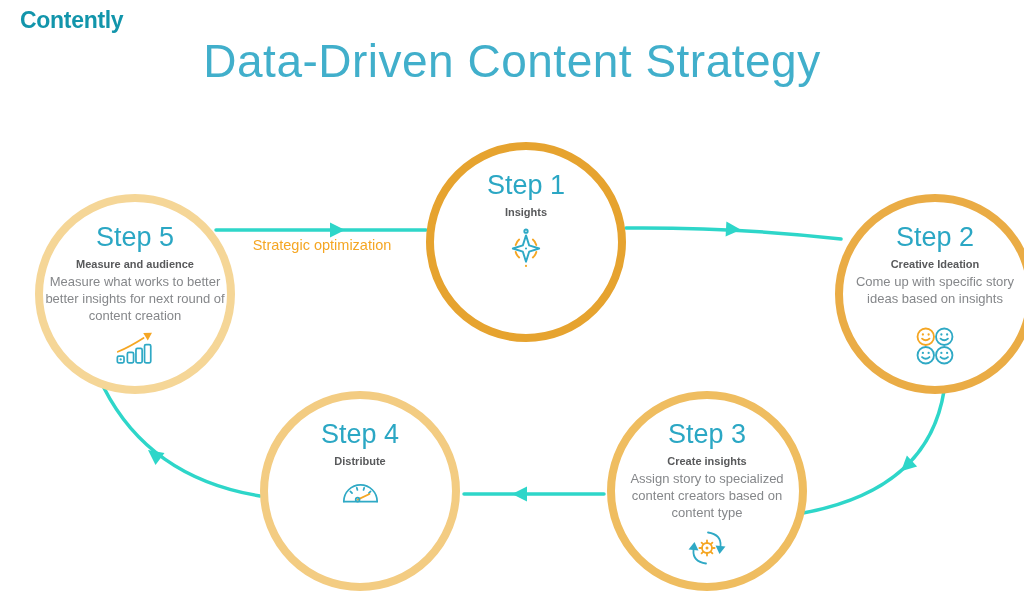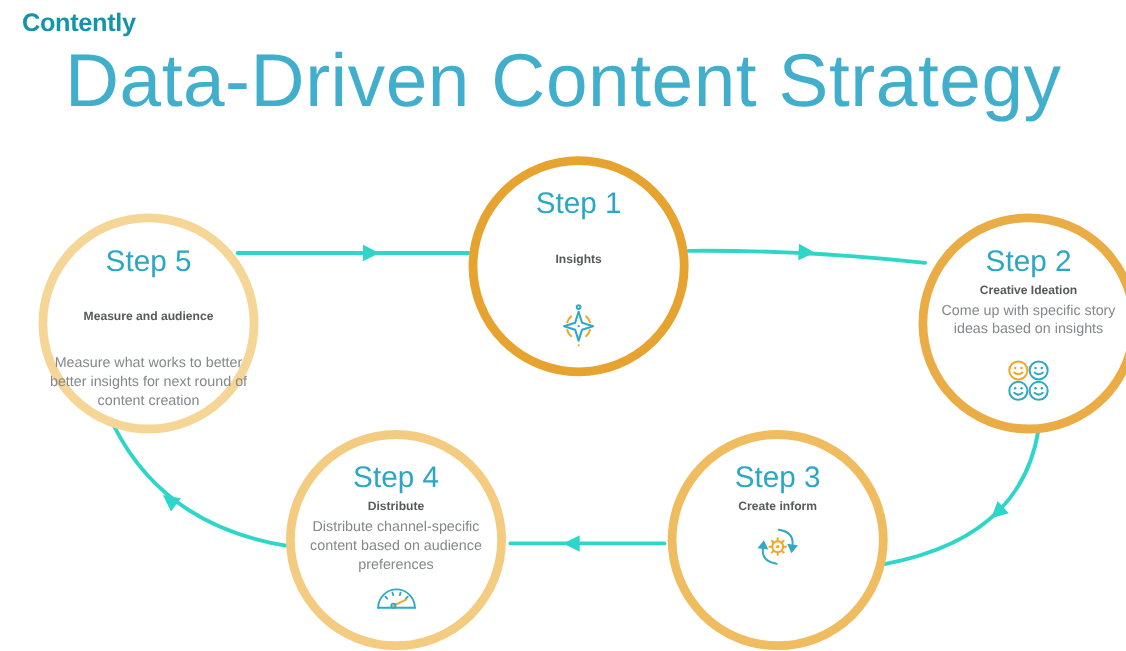--- a/index.html
+++ b/index.html
@@ -23,21 +23,21 @@
   }
   .stage{position:absolute;inset:0;width:1024px;height:592px;}
   .logo{
     position:absolute;left:20px;top:7px;
     font-size:23px;font-weight:bold;color:var(--logo-teal);
     letter-spacing:-0.3px;
   }
   .title{
     position:absolute;left:0;top:34px;width:1024px;
     text-align:center;
-    font-size:68px;font-weight:300;color:var(--title-blue);
+    font-size:46px;font-weight:300;color:var(--title-blue);
     letter-spacing:0.5px;
   }
   svg.connectors{position:absolute;left:0;top:0;z-index:1;}
   .connector{stroke:var(--teal-arrow);stroke-width:3.5;fill:none;stroke-linecap:round;}
   .arrowhead{fill:var(--teal-arrow);}
   .flow-label{
     position:absolute;left:222px;top:237px;width:200px;
     text-align:center;font-size:14.5px;color:var(--label-orange);
     z-index:2;
   }
@@ -45,21 +45,21 @@
     position:absolute;width:200px;height:200px;border-radius:50%;
     background:#ffffff;border:8px solid #E6A32F;
     z-index:3;
     display:flex;flex-direction:column;align-items:center;
     padding:20px 3px 0 3px;text-align:center;
   }
   .circle.s1{left:426px;top:142px;}
   .circle.s2{left:835px;top:194px;}
   .circle.s3{left:607px;top:391px;}
   .circle.s4{left:260px;top:391px;}
-  .circle.s5{left:35px;top:194px;gap:24px;}
+  .circle.s5{left:35px;top:194px;}
   .step-title{
     font-size:27px;color:var(--teal-head);line-height:1.15;
     margin-bottom:5px;font-weight:400;
   }
   .step-subtitle{
     font-size:11px;font-weight:bold;color:var(--dark-text);
     margin-bottom:4px;
   }
   .step-desc{
     font-size:13px;color:var(--body-text);line-height:1.3;
@@ -91,22 +91,23 @@
     <path class="connector" d="M944 391 Q928 490 803 513"></path>
     <polygon class="arrowhead" points="0,-7.5 15,0 0,7.5" transform="translate(912,461) rotate(137)"></polygon>
 
     <path class="connector" d="M604 494 L464 494"></path>
     <polygon class="arrowhead" points="0,-7.5 15,0 0,7.5" transform="translate(527,494) rotate(180)"></polygon>
 
     <path class="connector" d="M260 496 Q150 478 104 388"></path>
     <polygon class="arrowhead" points="0,-7.5 15,0 0,7.5" transform="translate(160,459) rotate(-143)"></polygon>
   </svg>
 
-
-  <div class="circle s1" style="border-color: rgb(230, 163, 47); gap: 24px;">
+  <div class="flow-label">Strategic optimization</div>
+
+  <div class="circle s1" style="border-color: rgb(230, 163, 47);">
     <div class="step-title">Step 1</div>
     <div class="step-subtitle">Insights</div>
     <svg class="step-icon" width="38" height="40" viewBox="0 0 36 38">
       <circle class="ic-t" cx="18" cy="3" r="1.6" stroke-width="1.2"></circle>
       <path class="ic-t" d="M18 7 L21 16.5 L30.5 19.5 L21 22.5 L18 32 L15 22.5 L5.5 19.5 L15 16.5 Z"></path>
       <circle class="ic-t-fill" cx="18" cy="19.5" r="1"></circle>
       <path class="ic-o" d="M11.5 11 Q9 13 8.2 16.2"></path>
       <path class="ic-o" d="M24.5 11 Q27 13 27.8 16.2"></path>
       <path class="ic-o" d="M24.5 28 Q27 26 27.8 22.8"></path>
       <path class="ic-o" d="M11.5 28 Q9 26 8.2 22.8"></path>
@@ -141,21 +142,22 @@
         <circle class="ic-t" r="8"></circle>
         <circle class="ic-t-fill" cx="-2.8" cy="-2.2" r="1.1"></circle>
         <circle class="ic-t-fill" cx="2.8" cy="-2.2" r="1.1"></circle>
         <path class="ic-t" stroke-width="1.5" d="M-3.6 1.8 Q0 5 3.6 1.8"></path>
       </g>
     </svg>
   </div>
 
   <div class="circle s3" style="border-color: rgb(239, 189, 96);">
     <div class="step-title">Step 3</div>
-    <div class="step-subtitle">Create inform</div>
+    <div class="step-subtitle">Create insights</div>
+    <div class="step-desc">Assign story to specialized content creators based on content type</div>
     <svg class="step-icon" width="40" height="40" viewBox="0 0 40 40">
       <path class="ic-t" d="M21 4.5 Q34.5 6.5 33.5 18"></path>
       <polygon class="ic-t-fill" points="0,-5 8,0 0,5" transform="translate(33.5,18) rotate(97)"></polygon>
       <path class="ic-t" d="M19 35.5 Q5.5 33.5 6.5 22"></path>
       <polygon class="ic-t-fill" points="0,-5 8,0 0,5" transform="translate(6.5,22) rotate(-83)"></polygon>
       <circle class="ic-o" cx="20" cy="20" r="5"></circle>
       <circle class="ic-o-fill" cx="20" cy="20" r="1.5"></circle>
       <g class="ic-o" stroke-width="1.6">
         <path d="M25 20 L27.6 20"></path>
         <path d="M12.4 20 L15 20"></path>
@@ -165,21 +167,20 @@
         <path d="M14.6 14.6 L16.4 16.4"></path>
         <path d="M23.6 16.4 L25.4 14.6"></path>
         <path d="M14.6 25.4 L16.4 23.6"></path>
       </g>
     </svg>
   </div>
 
   <div class="circle s4" style="border-color: rgb(243, 204, 130);">
     <div class="step-title">Step 4</div>
     <div class="step-subtitle">Distribute</div>
-    <div class="step-desc">Distribute channel-specific content based on audience preferences</div>
     <svg class="step-icon" width="42" height="30" viewBox="0 0 44 30">
       <path class="ic-t" stroke-width="2" d="M5 25 A17.5 17.5 0 0 1 40 25"></path>
       <path class="ic-t" stroke-width="2" d="M5 25 L40 25"></path>
       <g class="ic-t" stroke-width="1.4">
         <path d="M13.7 16.2 L11.9 14.4"></path>
         <path d="M19.3 12.9 L18.6 10.5"></path>
         <path d="M25.7 12.9 L26.4 10.5"></path>
         <path d="M31.3 16.2 L33.1 14.4"></path>
       </g>
       <path class="ic-o" stroke-width="2.2" d="M19.5 23 L32 17"></path>

